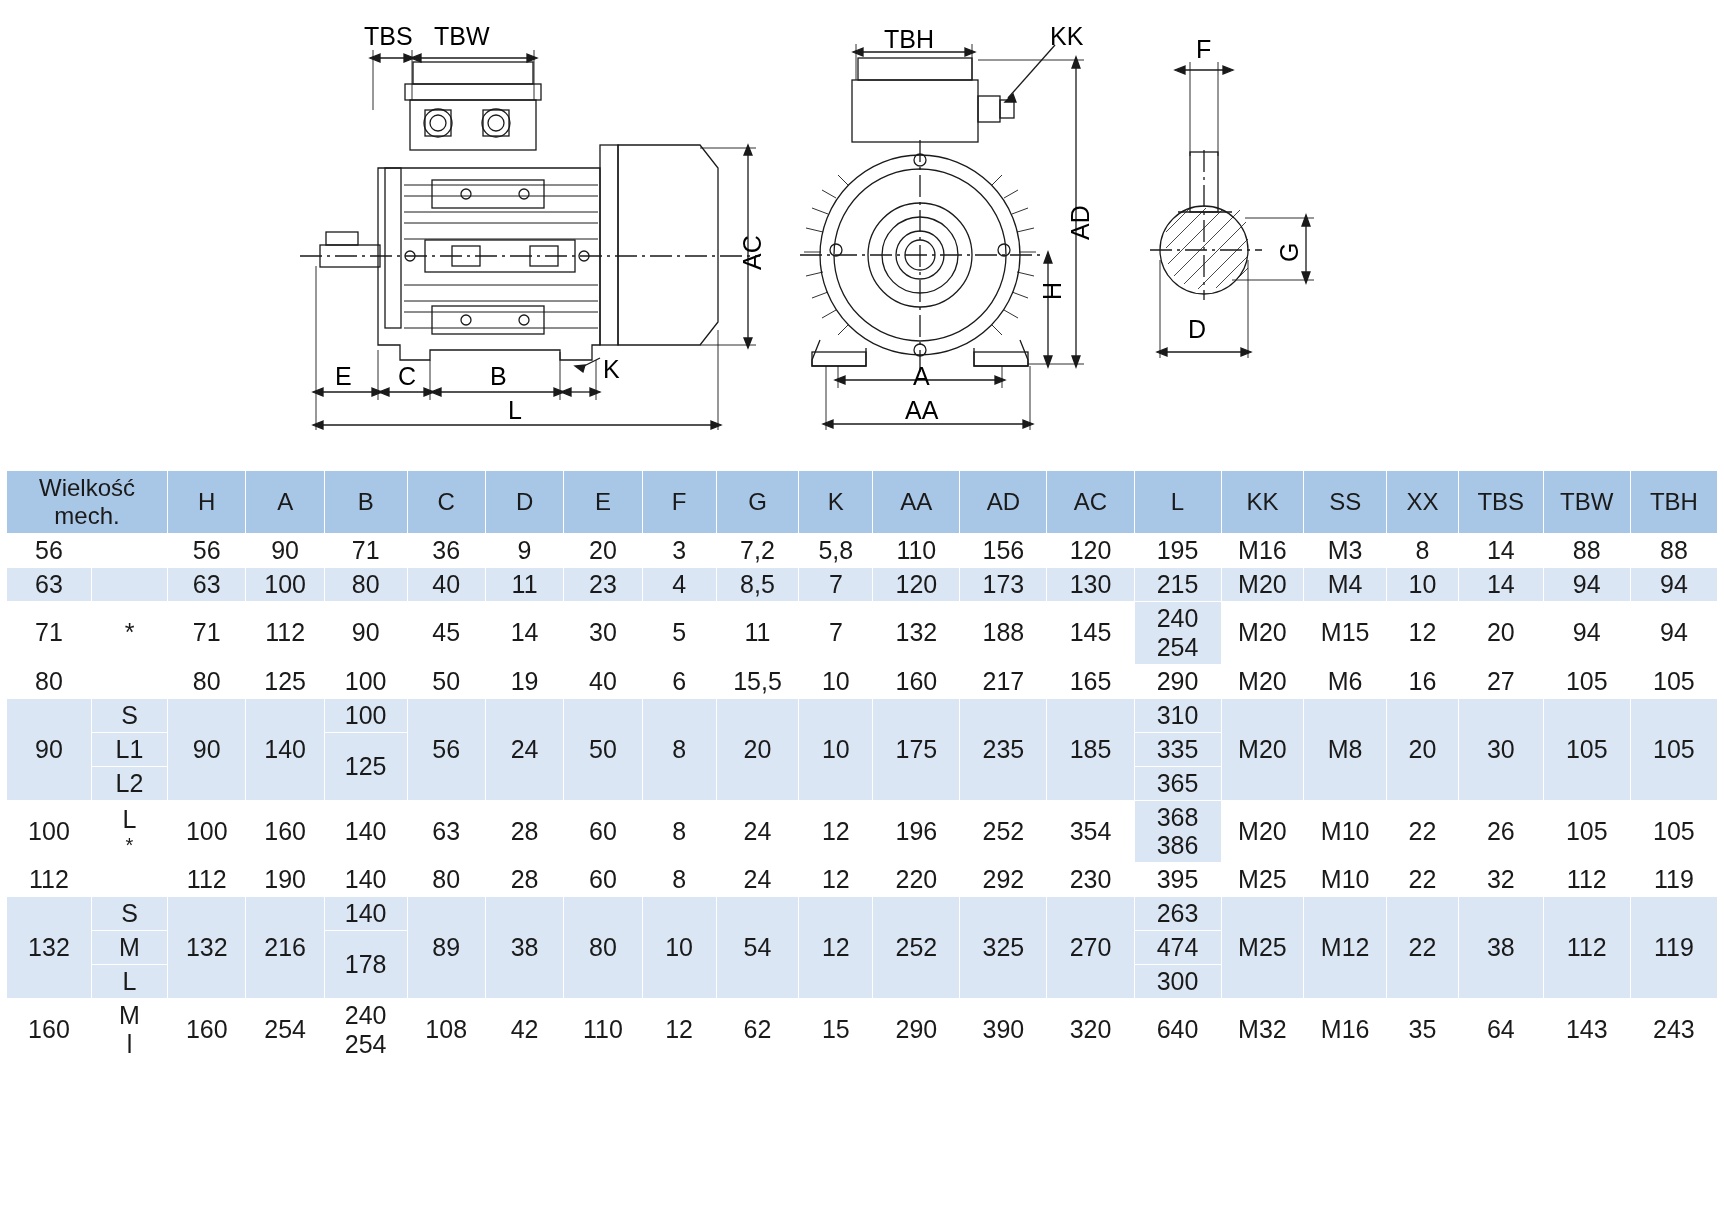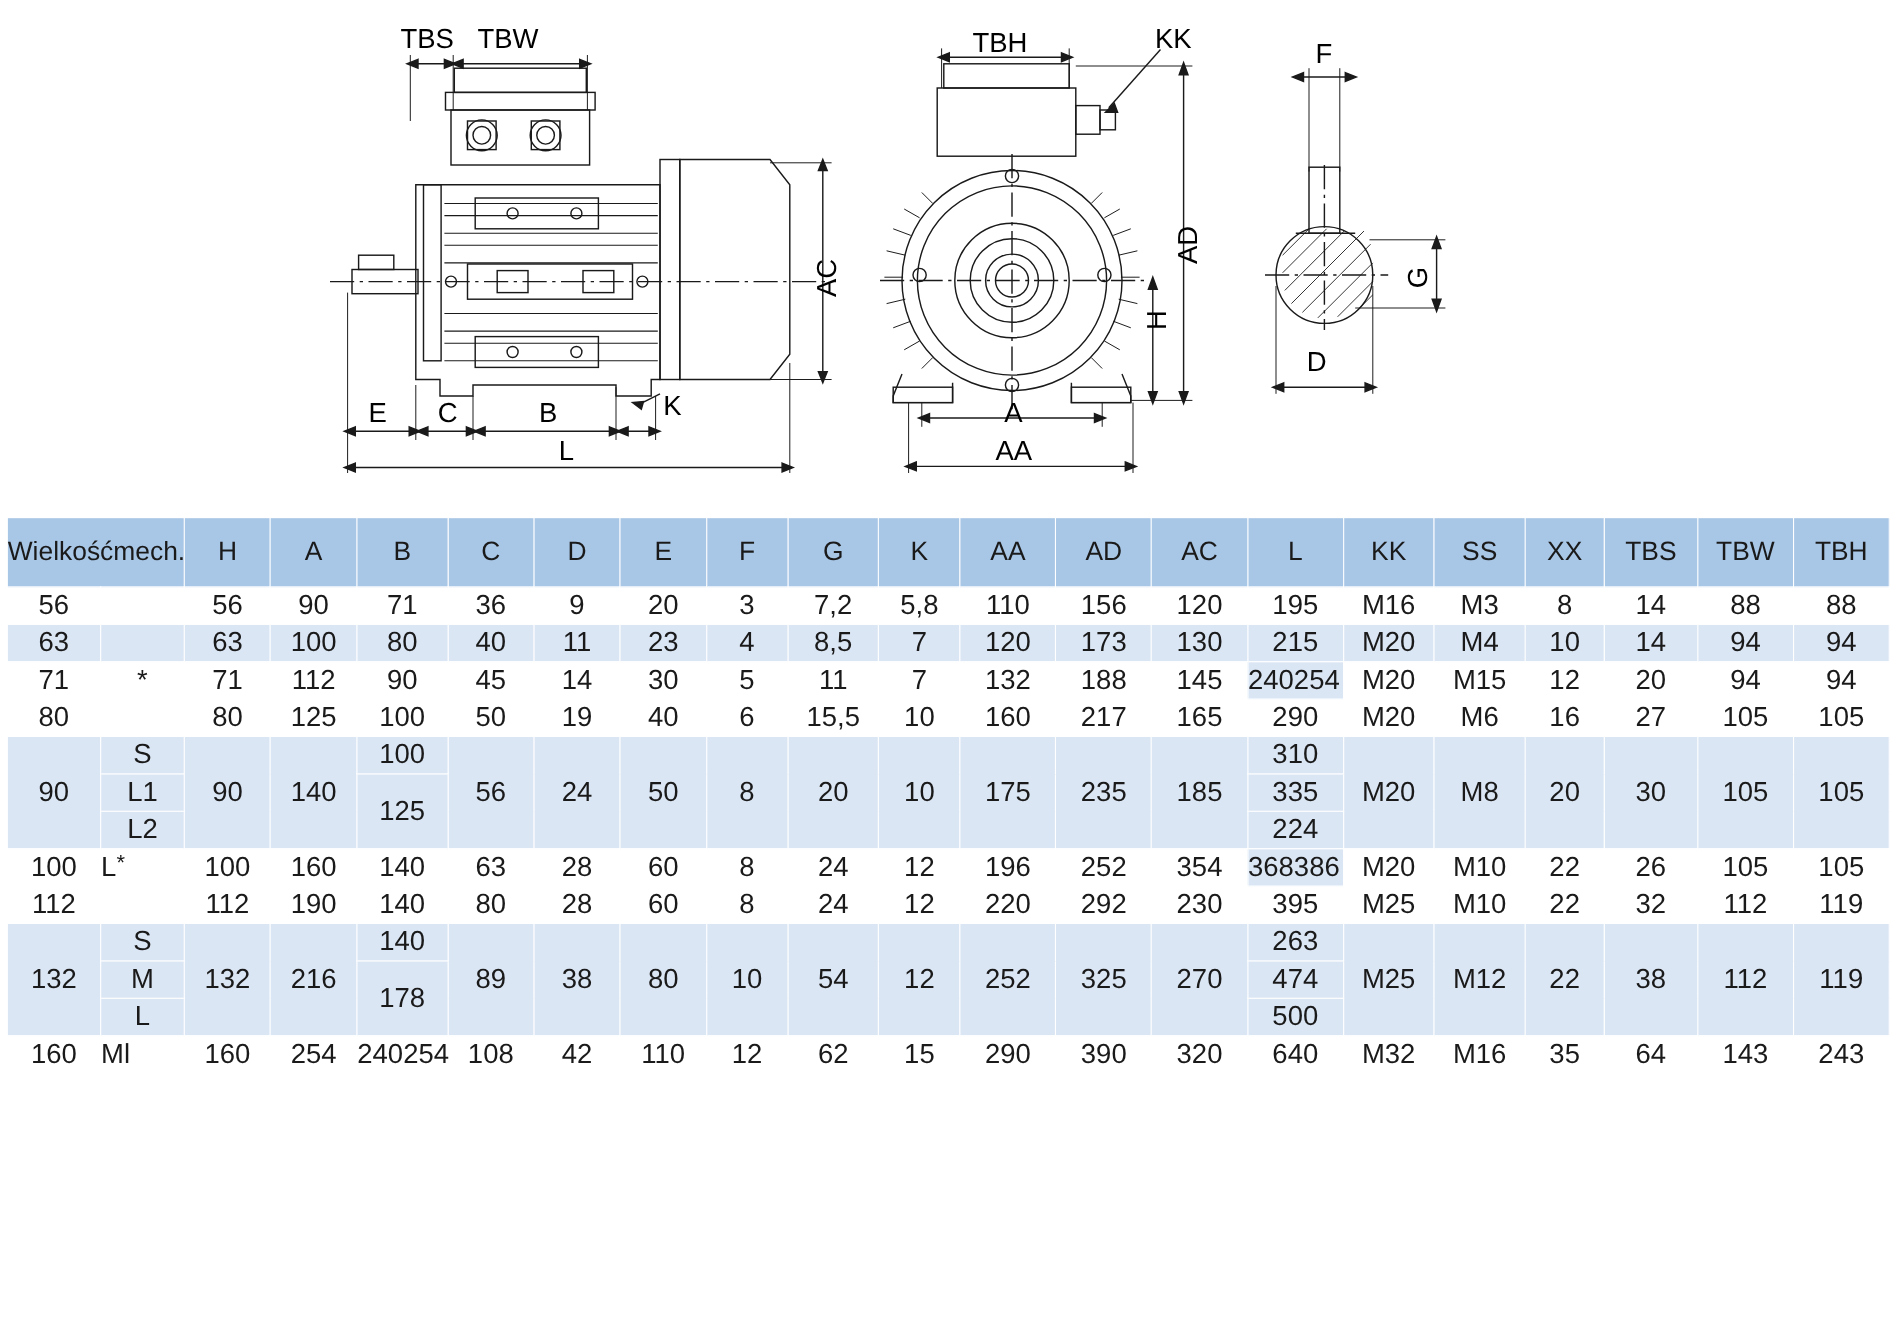--- a/index.html
+++ b/index.html
@@ -21,21 +21,21 @@
     border:1px solid #ffffff;
     padding:2px 0;
   }
   table.dims thead th{
     background:#a8c6e6;font-size:24px;line-height:1.05;height:58px;
     border:1px solid #ffffff;
   }
   table.dims tbody tr.white td{background:#ffffff;}
   table.dims tbody tr.blue td{background:#dbe6f4;}
   td.blue-cell{background:#dbe6f4 !important;}
-  .stack{display:flex;line-height:1.15;}
+  .stack{display:flex;flex-direction:column;line-height:1.15;}
   .ast{font-size:20px;}
   .cell-left{text-align:left;padding-left:12px;}
   .hdr-first{font-size:23px;}
 </style>
 </head>
 <body>
 
 <div class="page">
 
   <div class="drawing">
@@ -438,21 +438,21 @@
         <td rowspan="3">105</td>
         <td rowspan="3">105</td>
       </tr>
       <tr class="blue">
         <td>L1</td>
         <td rowspan="2">125</td>
         <td>335</td>
       </tr>
       <tr class="blue">
         <td>L2</td>
-        <td>224</td>
+        <td>365</td>
       </tr>
 
       <tr class="white">
         <td class="cell-left">100</td>
         <td>
           <div class="stack">
             <span>L</span>
             <span class="ast">*</span>
           </div>
         </td>
@@ -529,21 +529,21 @@
         <td rowspan="3">112</td>
         <td rowspan="3">119</td>
       </tr>
       <tr class="blue">
         <td>M</td>
         <td rowspan="2">178</td>
         <td>474</td>
       </tr>
       <tr class="blue">
         <td>L</td>
-        <td>500</td>
+        <td>300</td>
       </tr>
 
       <tr class="white">
         <td class="cell-left">160</td>
         <td>
           <div class="stack">
             <span>M</span>
             <span>l</span>
           </div>
         </td>

